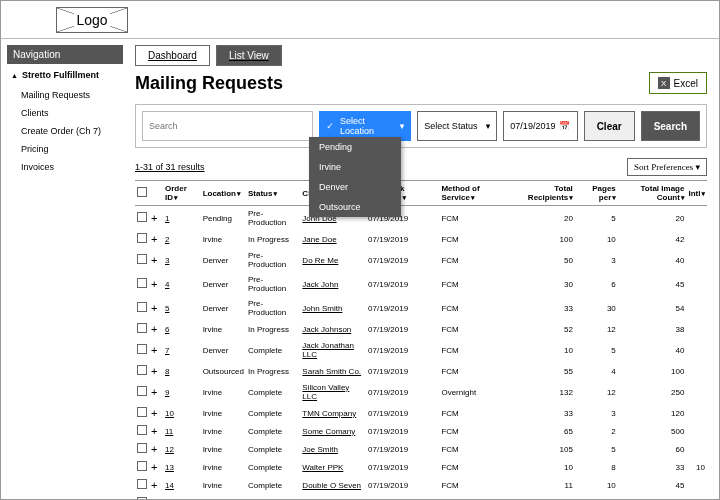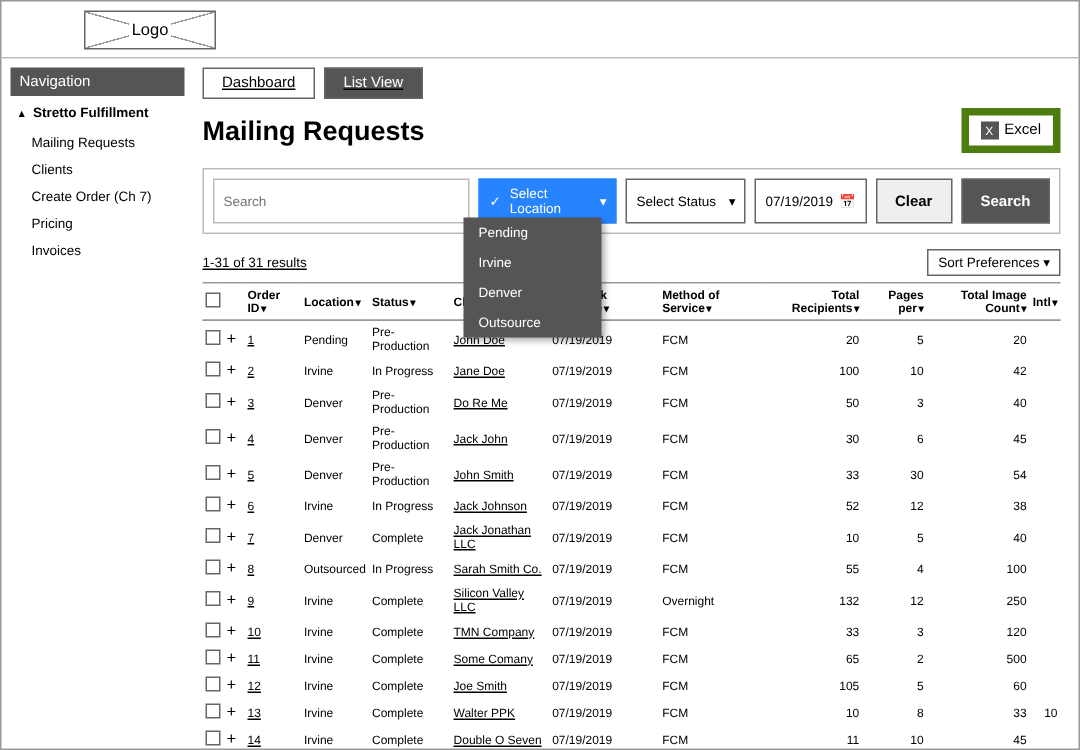--- a/index.html
+++ b/index.html
@@ -1,49 +1,49 @@
 <!DOCTYPE html>
 <html><head>
 <meta charset="utf-8">
 <style>
 * { box-sizing: border-box; margin: 0; padding: 0; }
 body { font-family: Arial, sans-serif; font-size: 10px; background: #fff; width: 720px; height: 500px; overflow: hidden; border: 1px solid #999; }
 .topbar { height: 38px; border-bottom: 1px solid #bbb; display: flex; align-items: center; padding-left: 55px; }
-.logo { width: 88px; height: 26px; border: 1px solid #666; position: relative; display: flex; align-items: center; justify-content: center; font-size: 11px; }
+.logo { width: 72px; height: 26px; border: 1px solid #666; position: relative; display: flex; align-items: center; justify-content: center; font-size: 14px; }
 .logo::before, .logo::after { content: ""; position: absolute; width: 100%; height: 100%; background: linear-gradient(to bottom right, transparent 49%, #999 49%, #999 51%, transparent 51%); }
 .logo::after { background: linear-gradient(to bottom left, transparent 49%, #999 49%, #999 51%, transparent 51%); }
 .logo span { z-index: 1; background: #fff; padding: 0 2px; }
 .main { display: flex; height: calc(100% - 38px); }
 .sidebar { width: 128px; padding: 6px; }
 .nav-hdr { background: #555; color: #fff; padding: 4px 6px; font-size: 10px; }
 .nav-grp { padding: 6px 4px; font-weight: bold; font-size: 9px; }
 .nav-grp::before { content: "▲"; font-size: 7px; margin-right: 4px; display: inline-block; transform: rotate(0deg); }
 .nav-item { padding: 4px 4px 4px 14px; font-size: 9px; }
 .content { flex: 1; padding: 6px 12px 0 6px; position: relative; overflow: hidden; }
 .tabs { display: flex; gap: 6px; margin-bottom: 6px; text-decoration: underline; }
 .tab { padding: 4px 12px; border: 1px solid #666; font-size: 10px; cursor: pointer; }
 .tab.active { background: #555; color: #fff; }
 .hdr-row { display: flex; justify-content: space-between; align-items: center; margin-bottom: 10px; }
 .page-title { font-size: 18px; font-weight: bold; }
-.excel-btn { border: 5px solid #4d7c0f; padding: 4px 8px; font-size: 10px; display: flex; align-items: flex-start; gap: 4px; cursor: pointer; }
+.excel-btn { border: 1px solid #4d7c0f; padding: 4px 8px; font-size: 10px; display: flex; align-items: center; gap: 4px; cursor: pointer; }
 .excel-btn::before { content: "X"; background: #555; color: #fff; width: 12px; height: 12px; display: inline-flex; align-items: center; justify-content: center; font-size: 8px; }
 .filters { display: flex; gap: 6px; margin-bottom: 10px; border: 1px solid #bbb; padding: 6px; position: relative; }
 .search-in { flex: 1; border: 1px solid #bbb; padding: 4px 6px; font-size: 9px; color: #999; }
 .sel, .date-in { border: 1px solid #666; padding: 4px 6px; font-size: 9px; display: flex; align-items: center; gap: 4px; cursor: pointer; }
 .sel.open { background: #2684ff; color: #fff; border-color: #2684ff; }
 .sel::after { content: "▾"; margin-left: auto; }
 .sel.open::before { content: "✓"; margin-right: 2px; }
 .date-in::after { content: "📅"; font-size: 9px; }
 .btn { padding: 4px 12px; border: 1px solid #666; font-size: 10px; font-weight: bold; cursor: pointer; }
 .btn.dark { background: #555; color: #fff; }
 .dropdown { position: absolute; top: 32px; left: 173px; background: #555; color: #fff; width: 92px; z-index: 10; font-size: 9px; box-shadow: 2px 2px 4px rgba(0,0,0,0.3); }
 .dd-item { padding: 5px 10px; cursor: pointer; }
 .meta-row { display: flex; justify-content: space-between; align-items: center; margin-bottom: 4px; }
 .results-count { font-size: 9px; text-decoration: underline; }
-.sort-btn { border: 1px solid #666; padding: 3px 6px; font-size: 9px; cursor: pointer; }
+.sort-btn { border: 1px solid #666; padding: 3px 6px; font-size: 9px; cursor: pointer; font-family: Liberation Serif, serif; }
 .sort-btn::after { content: " ▾"; }
 .tbl { width: 100%; border-collapse: collapse; font-size: 8px; }
 .tbl th { border-top: 1px solid #999; border-bottom: 1px solid #999; padding: 3px 2px; text-align: left; font-weight: bold; vertical-align: middle; }
 .tbl th.sortable::after { content: "▾"; font-size: 7px; margin-left: 1px; }
 .tbl td { padding: 3px 2px; vertical-align: middle; }
 .tbl td.uline { text-decoration: underline; }
 .chk { width: 10px; height: 10px; border: 1px solid #666; display: inline-block; }
 .plus { font-size: 11px; cursor: pointer; }
 .num-r { text-align: right; padding-right: 6px; }
 </style>

